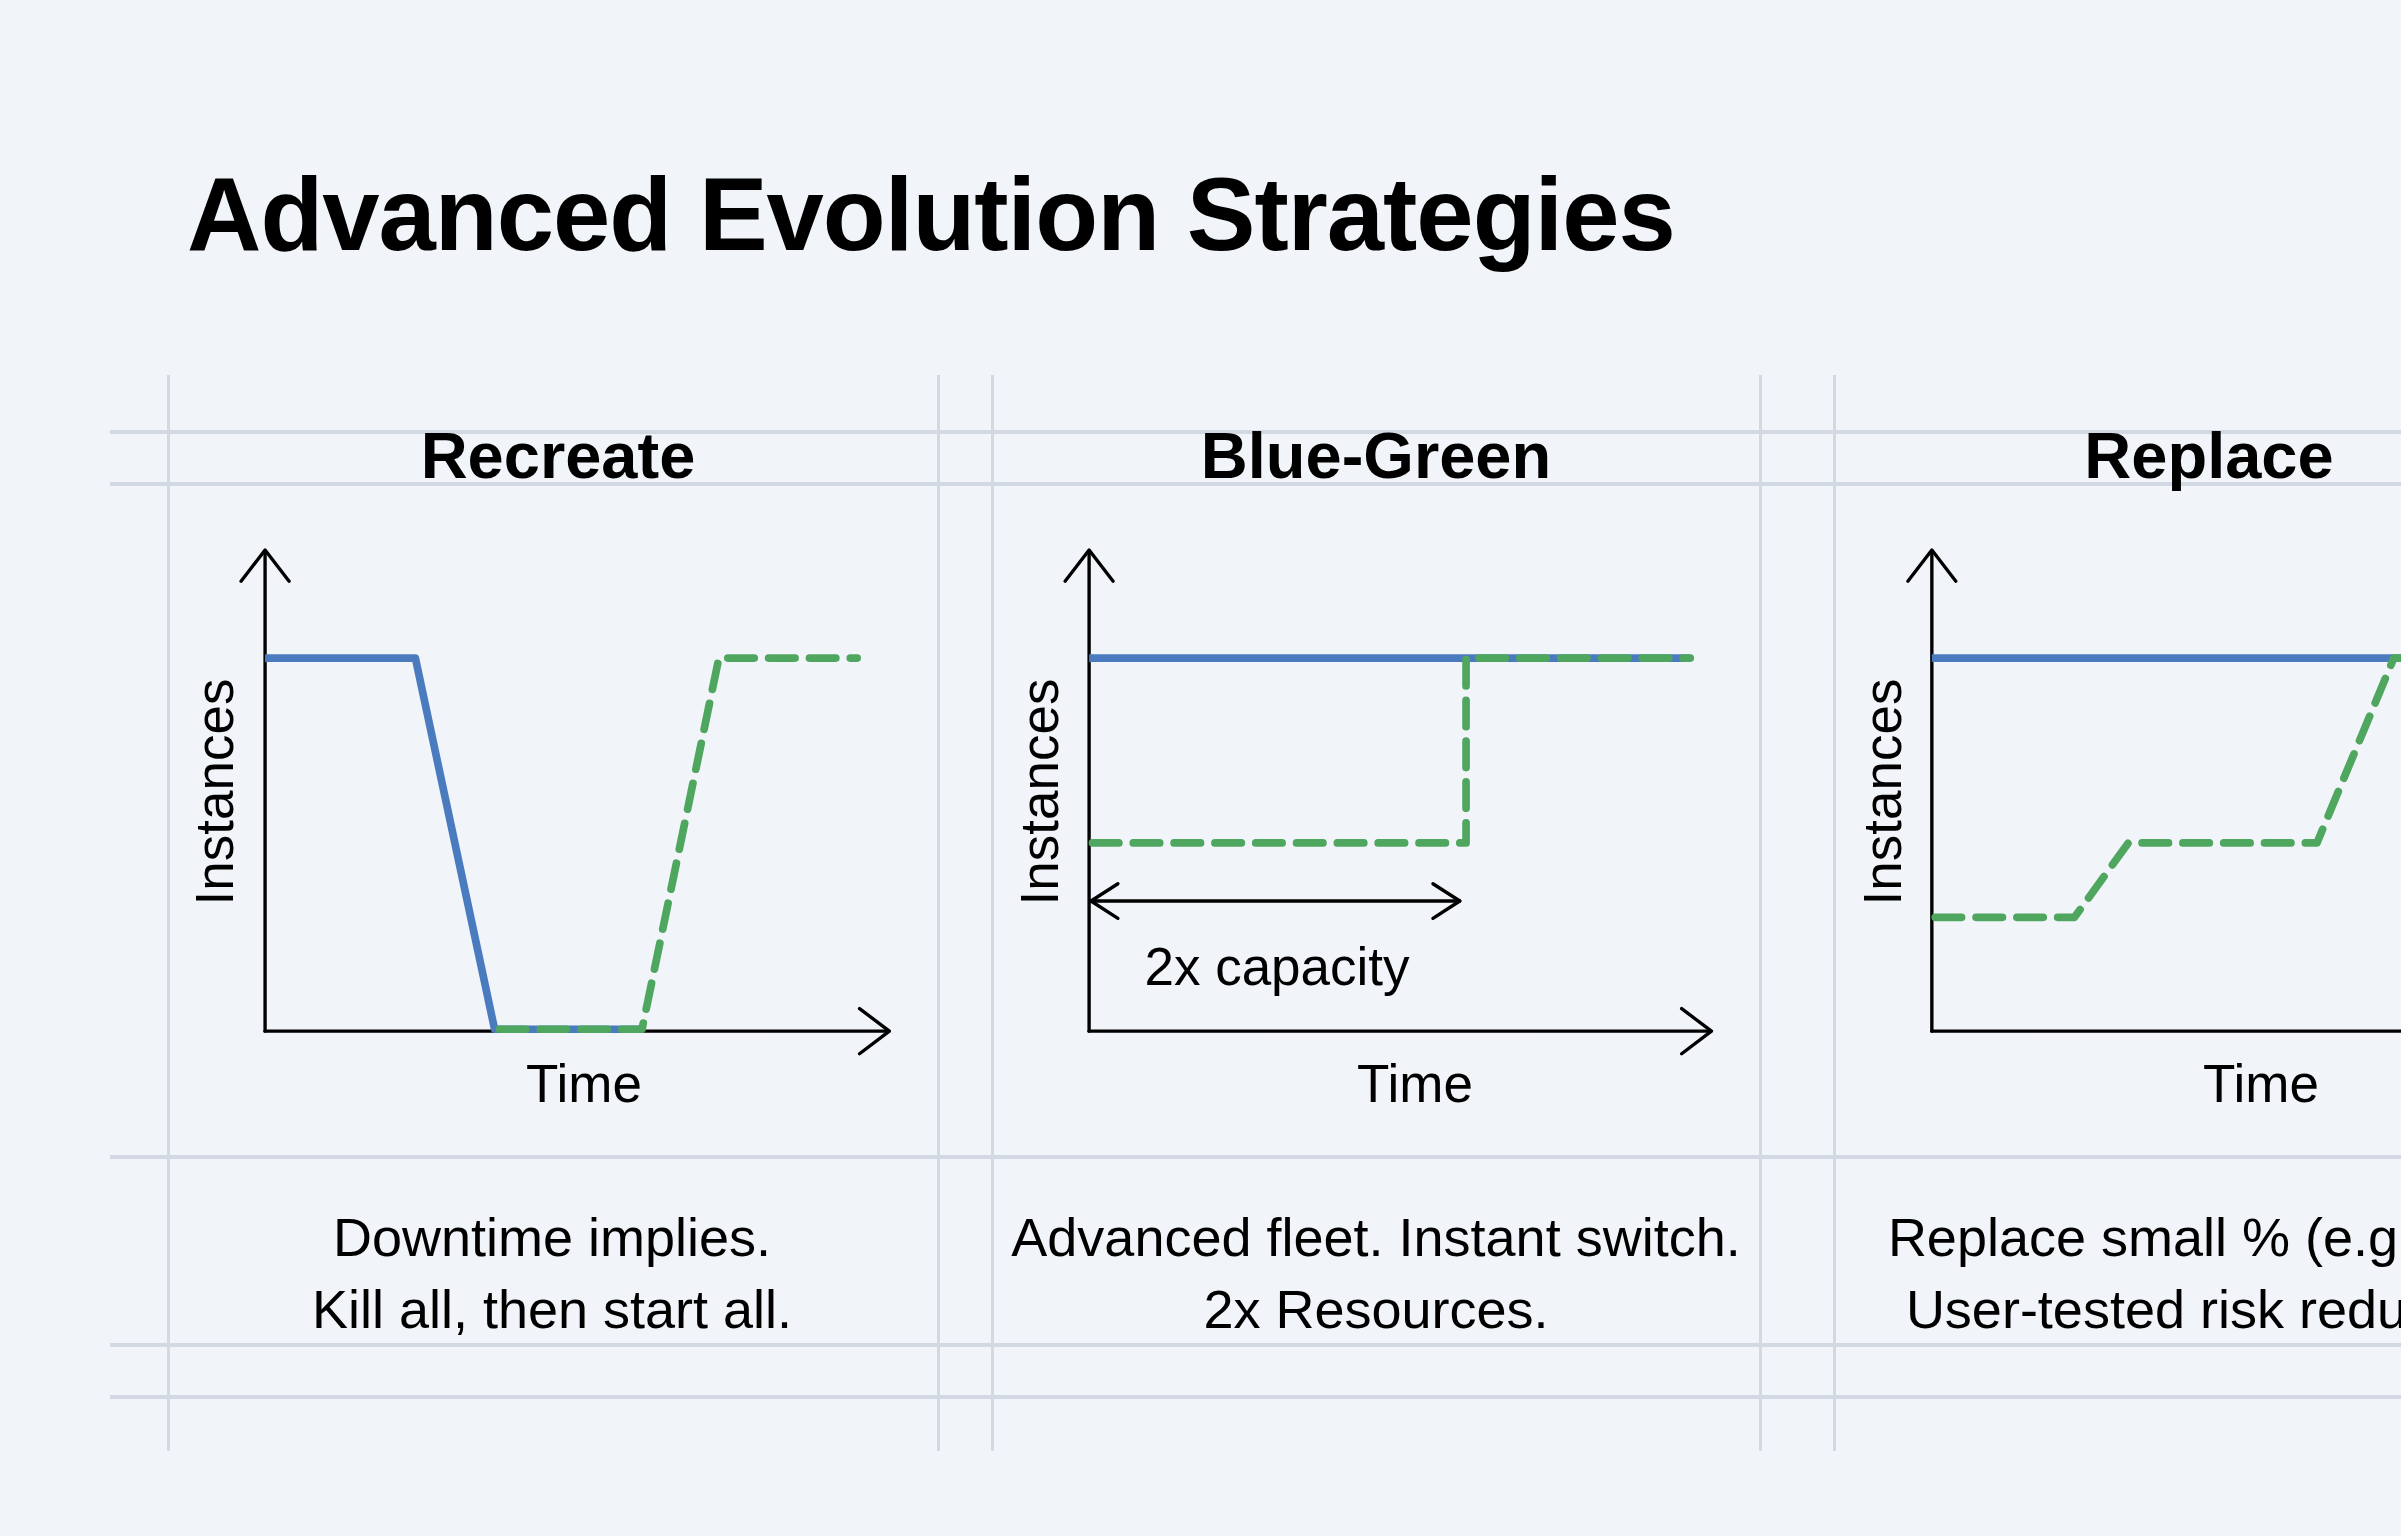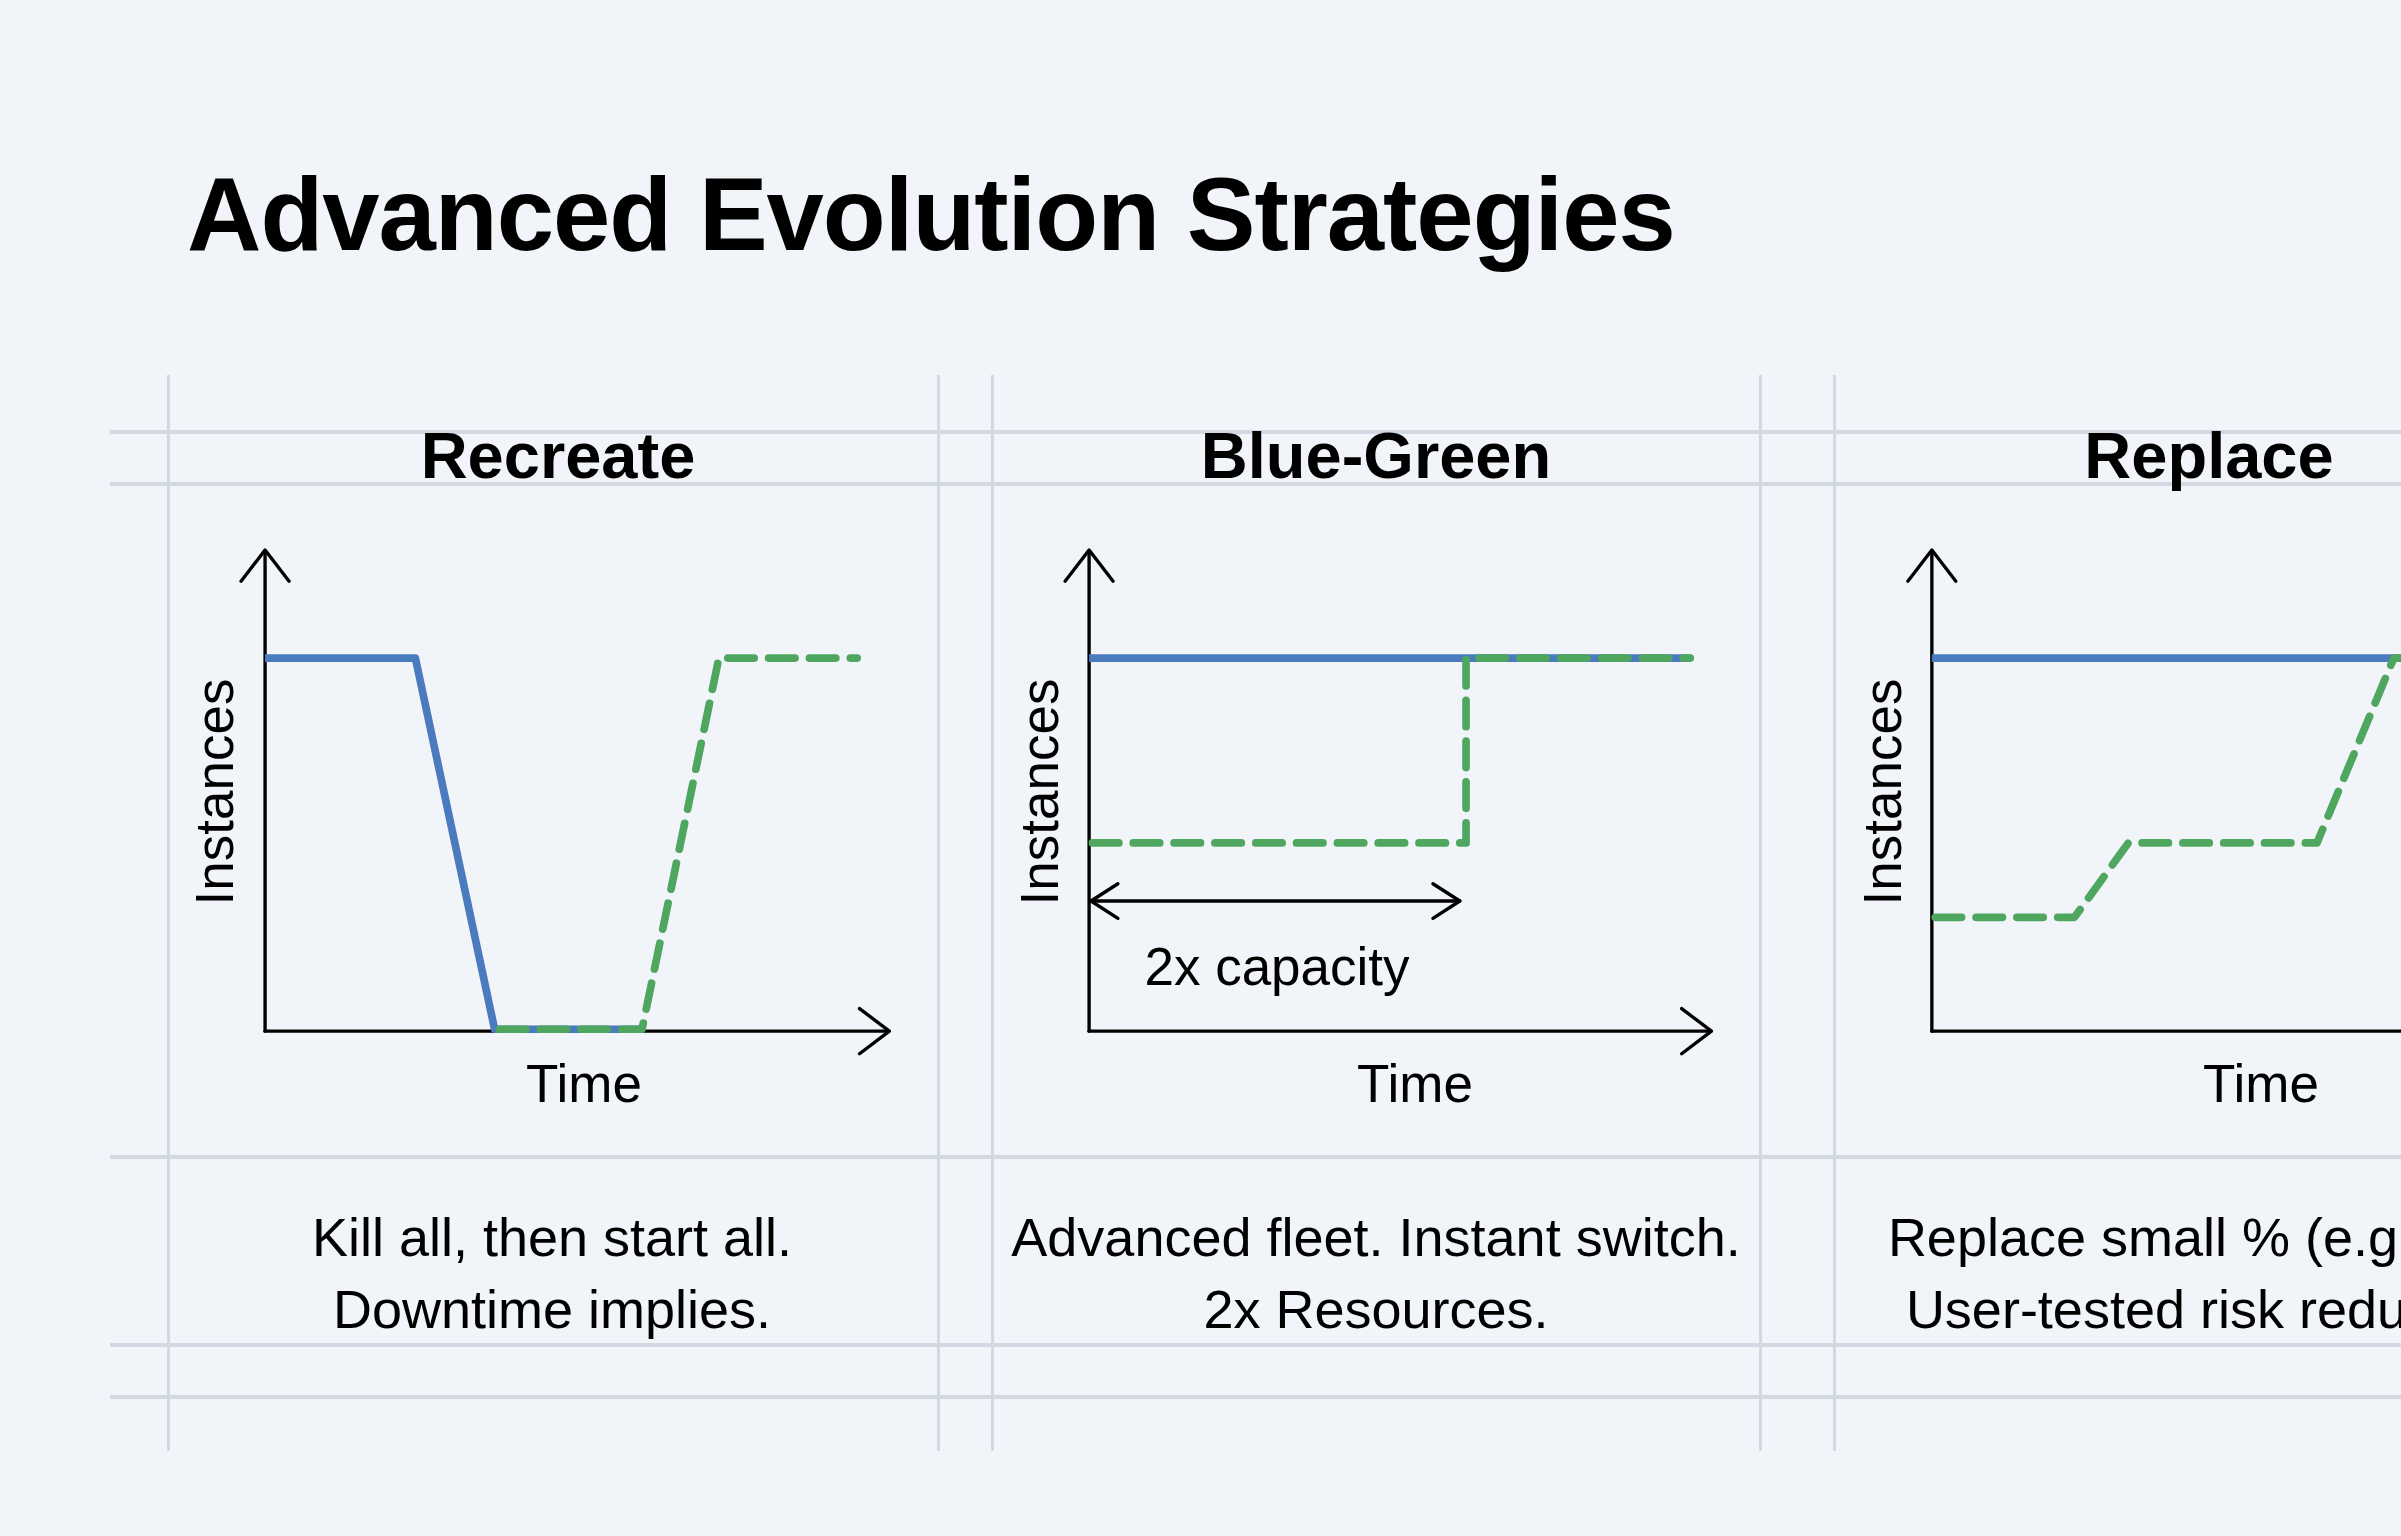--- a/index.html
+++ b/index.html
@@ -166,22 +166,22 @@
 <div class="axis-label-y" style="left:1039px; top:792px;">Instances</div>
 <div class="axis-label-y" style="left:1882px; top:792px;">Instances</div>
 
 <div class="axis-label-x" style="left:564px;">Time</div>
 <div class="axis-label-x" style="left:1395px;">Time</div>
 <div class="axis-label-x" style="left:2241px;">Time</div>
 
 <div class="annotation" style="left:1277px; top:923px;">2x capacity</div>
 
 <div class="desc" style="left:552px;">
+  <span>Downtime implies.</span>
   <span>Kill all, then start all.</span>
-  <span>Downtime implies.</span>
 </div>
 <div class="desc" style="left:1376px;">
   <span>Advanced fleet. Instant switch.</span>
   <span>2x Resources.</span>
 </div>
 <div class="desc" style="left:2221px;">
   <span>Replace small % (e.g., 5%).</span>
   <span>User-tested risk reduction.</span>
 </div>
 

